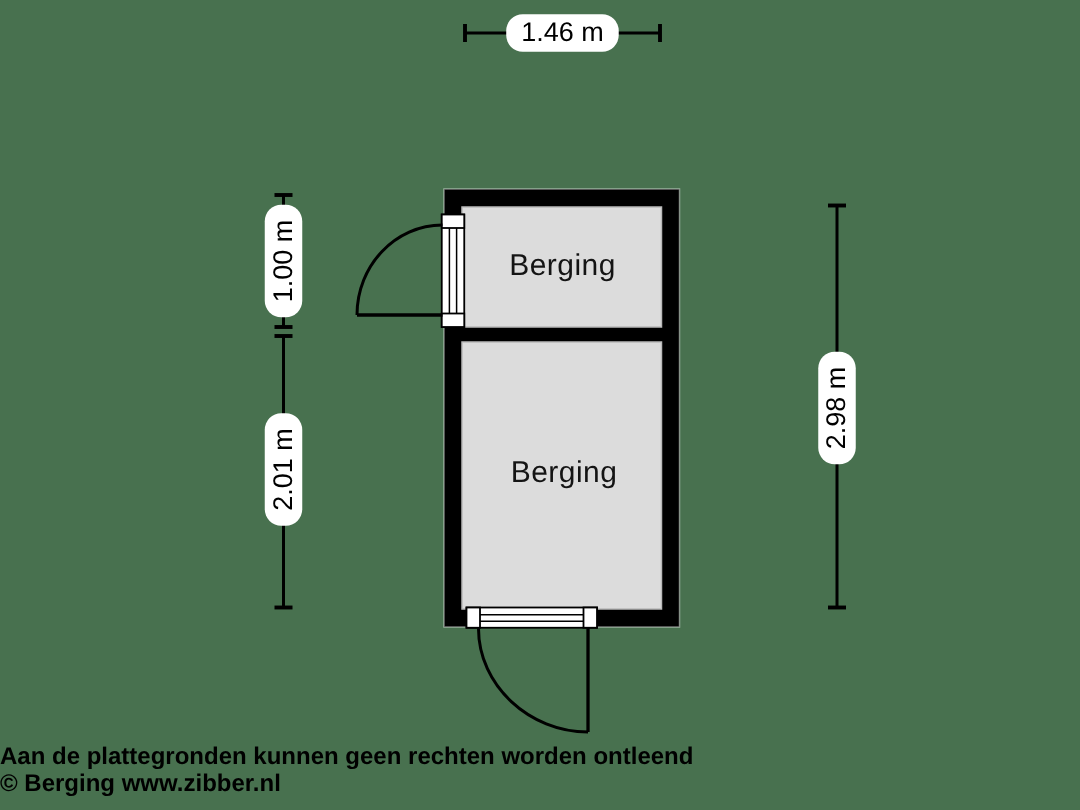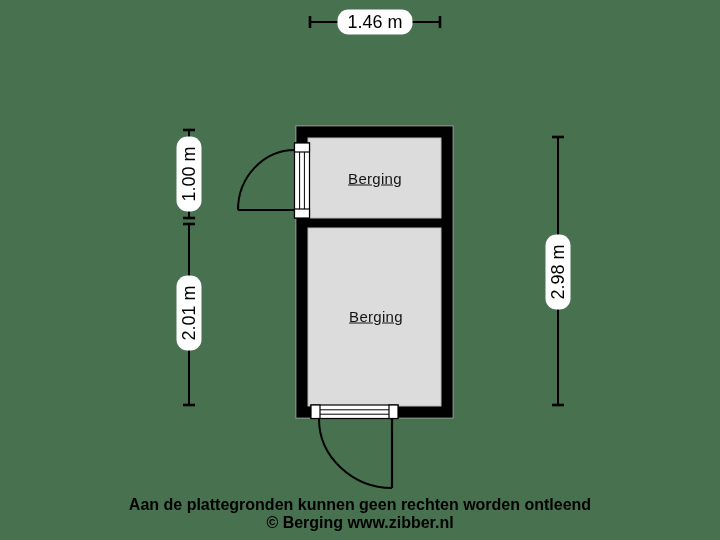--- a/index.html
+++ b/index.html
@@ -20,31 +20,30 @@
     color:#000000;
     white-space:nowrap;
     text-align:center;
     transform:translate(-50%,-50%);
   }
   .pill.vert{transform:translate(-50%,-50%) rotate(-90deg);}
   
   .room-label{
     position:absolute;
     transform:translate(-50%,-50%);
-    font-size:15px;
+    font-size:20px;
     color:#141414;
     letter-spacing:0.3px;
     white-space:nowrap;
-    text-decoration:underline;
   }
   
   .footer-line{
     position:absolute;
     left:0;width:720px;
-    text-align:center;
+    text-align:left;
     color:#000000;
     font-weight:700;
     font-size:16px;
     white-space:nowrap;
   }
 </style>
 </head>
 <body>
 
 <div id="stage" style="background: rgb(72, 113, 79);">

